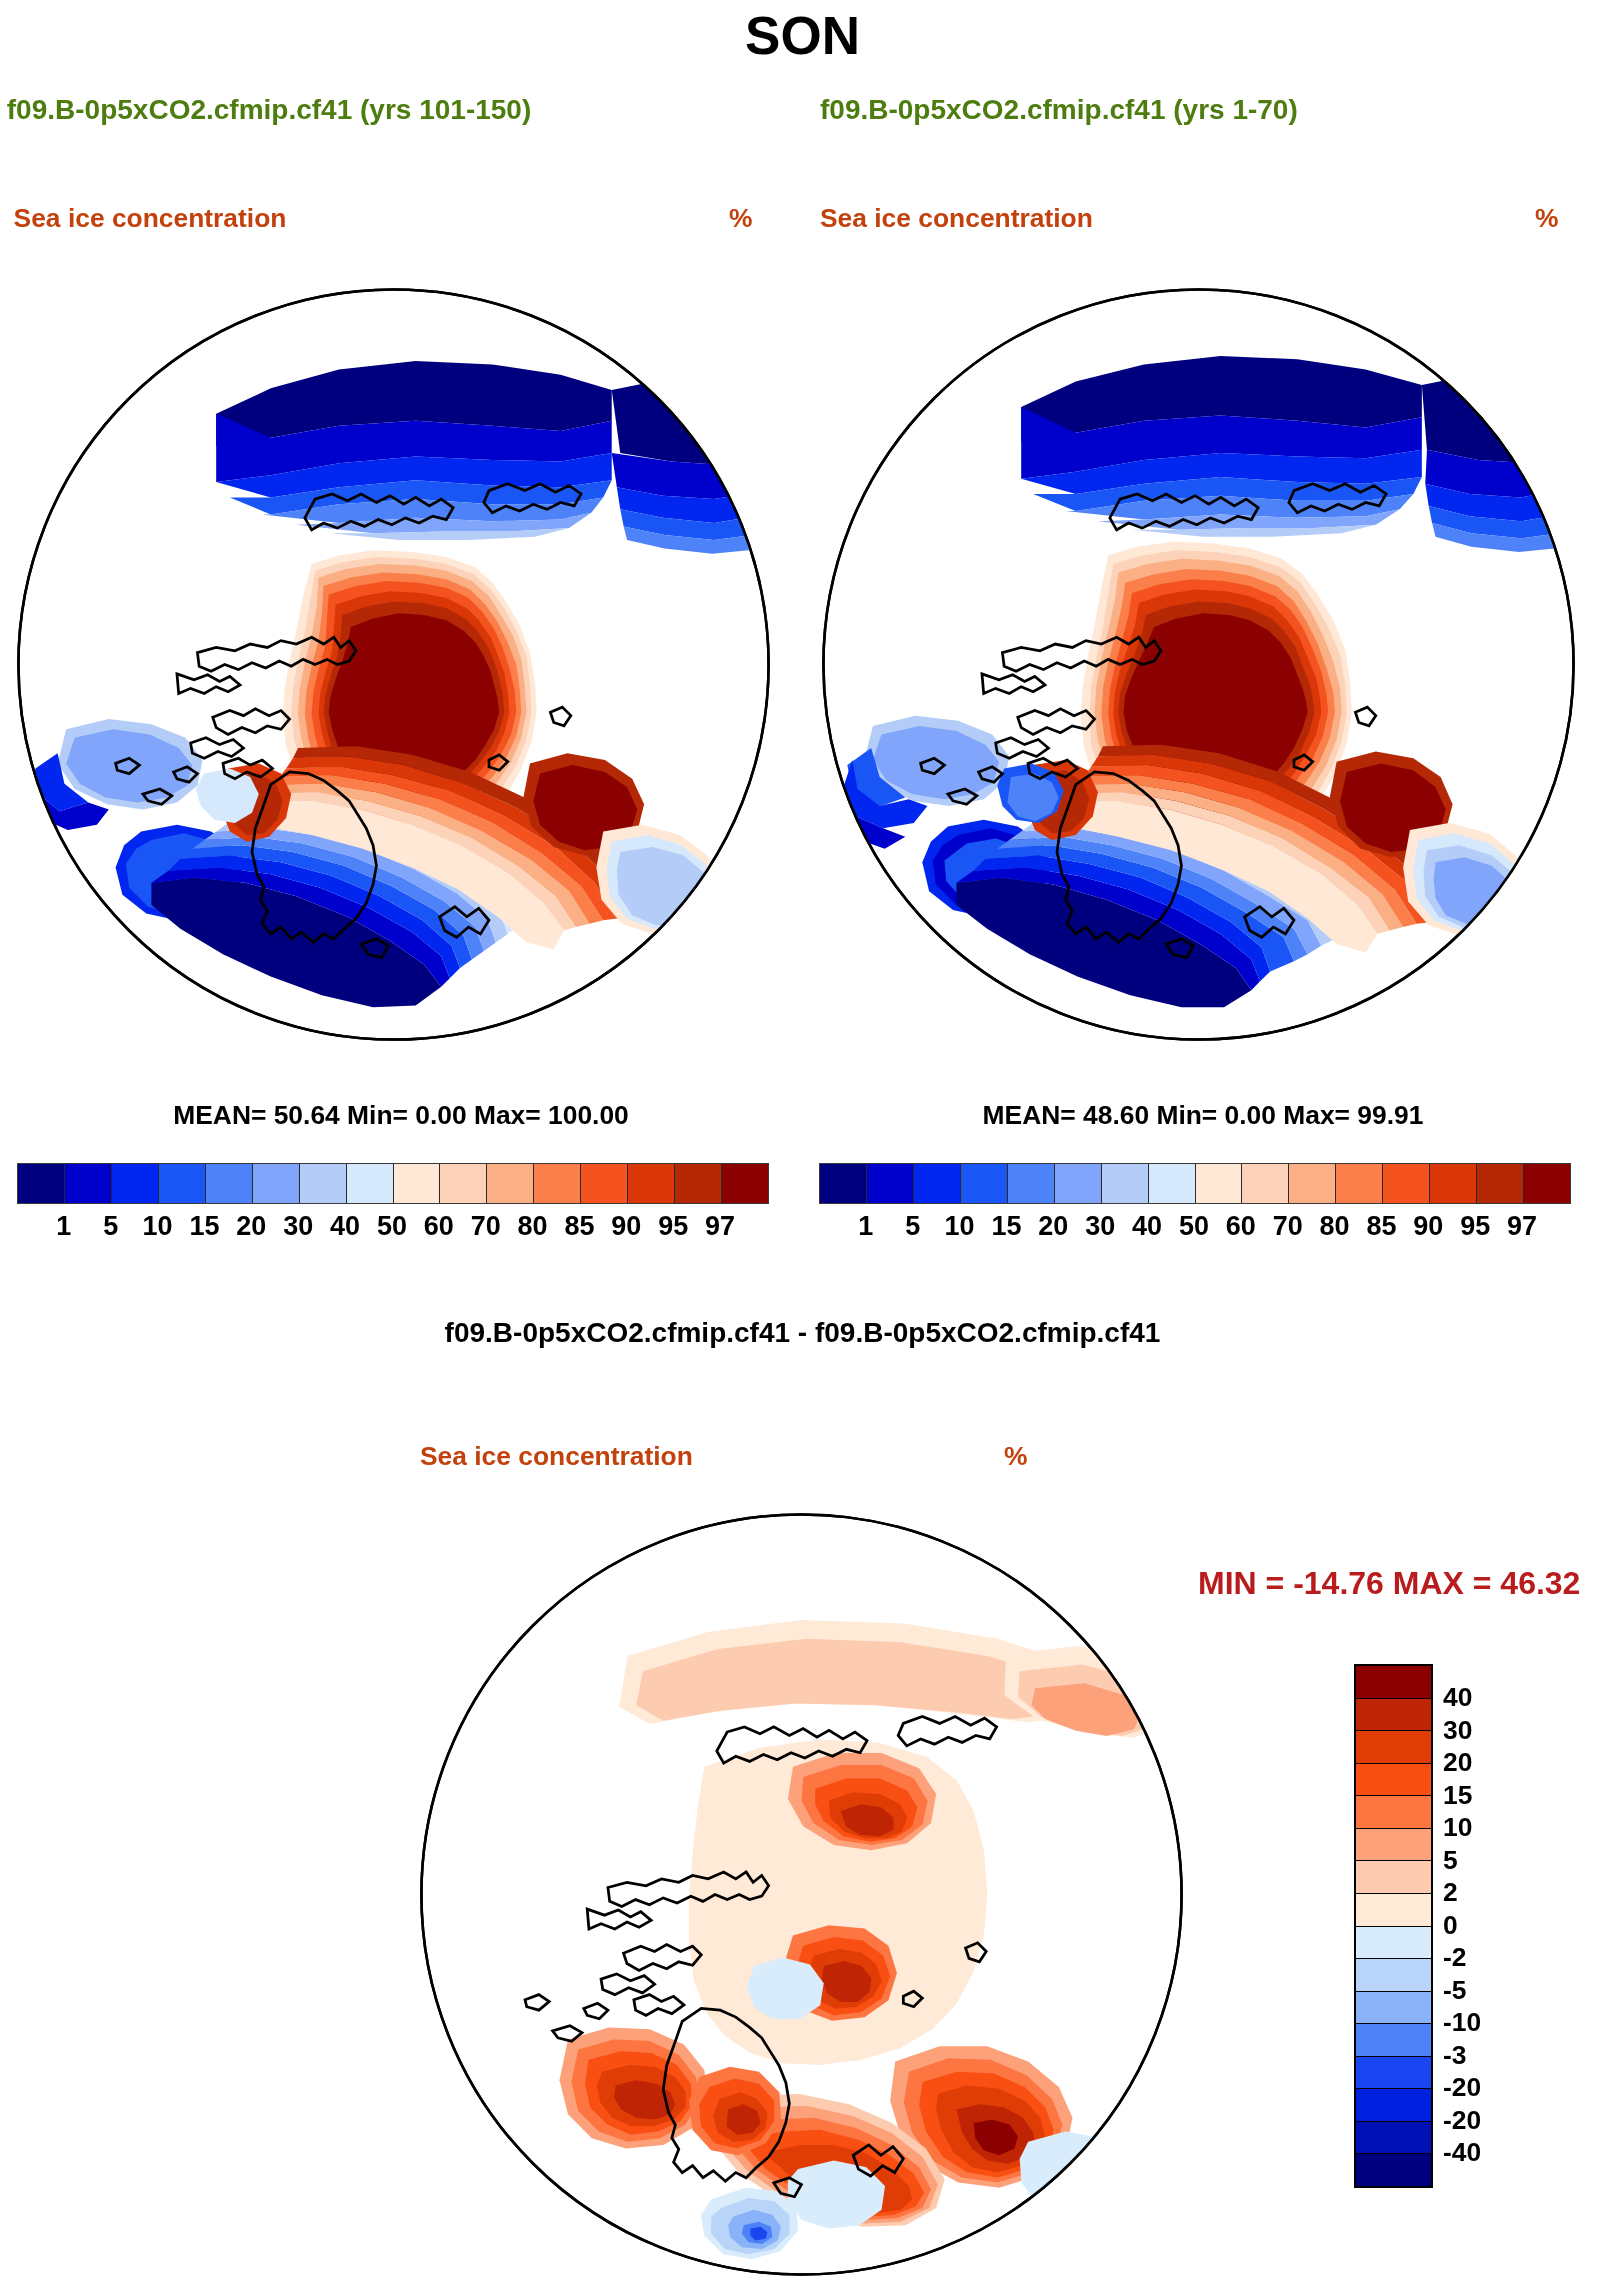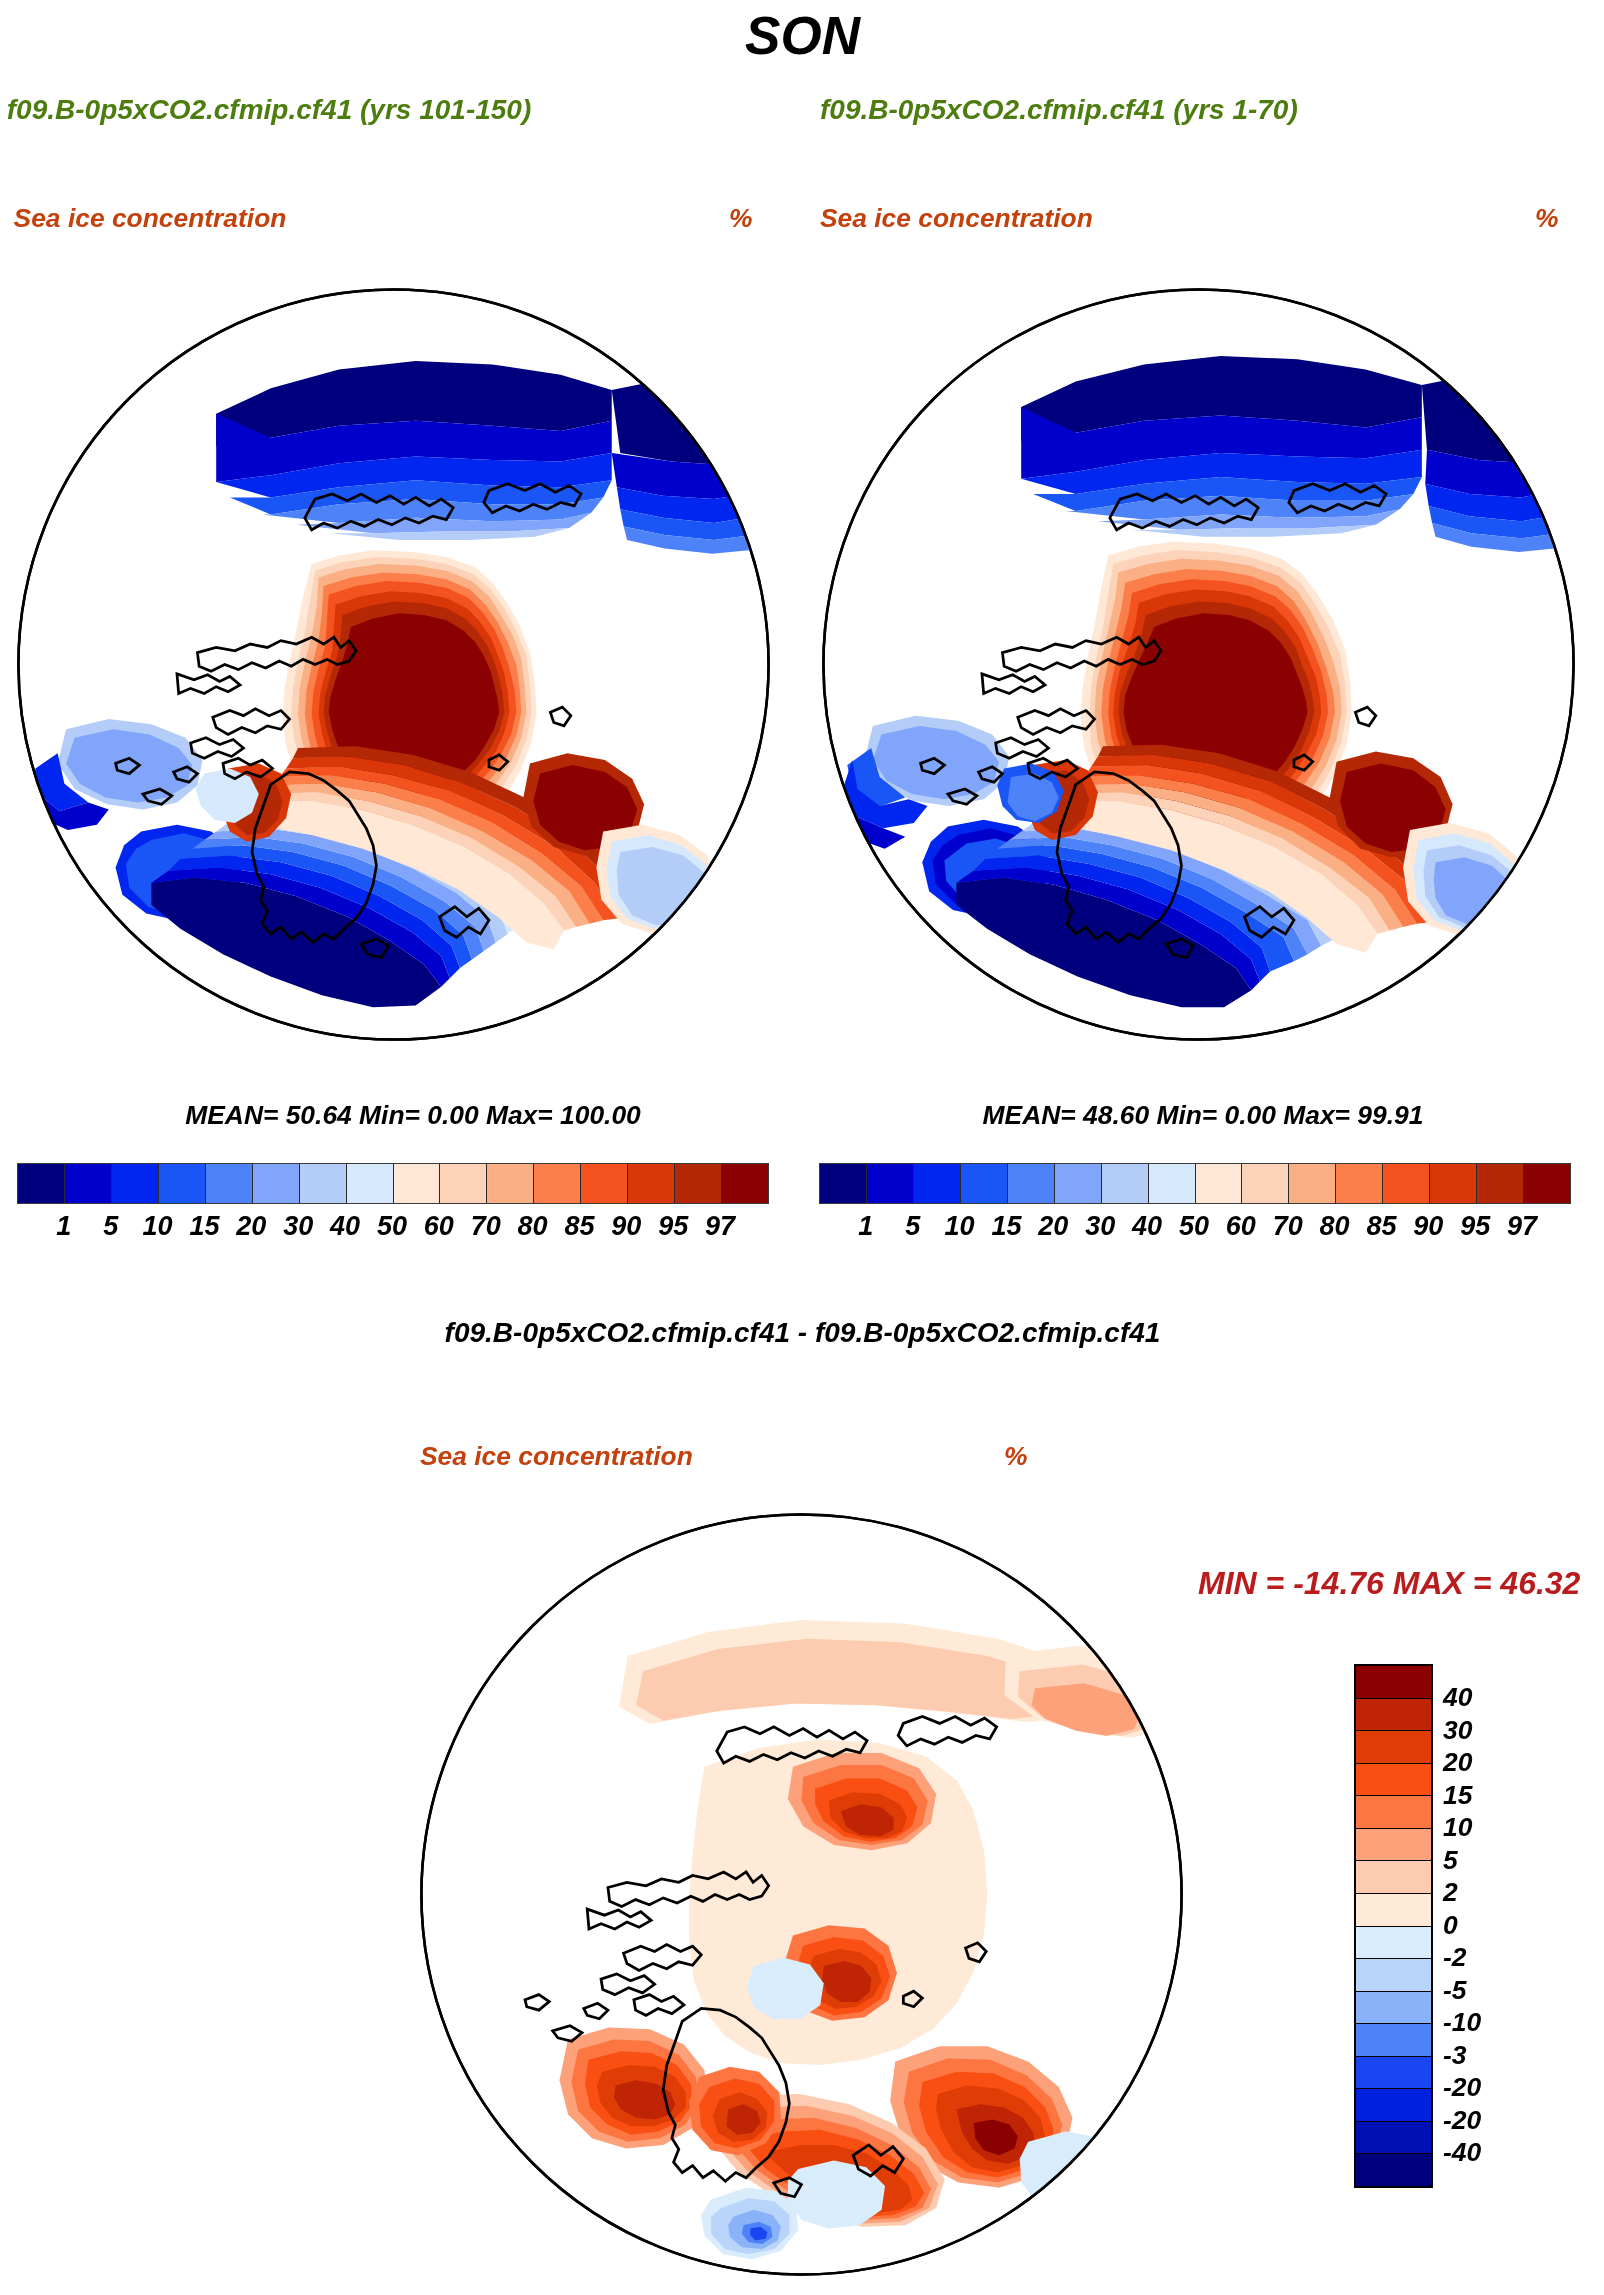--- a/index.html
+++ b/index.html
@@ -7,21 +7,21 @@
     padding: 0;
     background: #ffffff;
   }
   body {
     width: 1605px;
     height: 2295px;
     position: relative;
     font-family: "Liberation Sans", sans-serif;
     overflow: hidden;
   }
-  .abs { position: absolute; font-style: italic; }
+  .abs { position: absolute; }
 
   
   .season-title {
     font-weight: bold;
     font-size: 53px;
     letter-spacing: 0px;
     text-align: center;
     width: 100%;
     top: 5.1px;
     left: 0;
@@ -302,21 +302,21 @@
     </g>
 
     <g clip-path="url(#clipL)" fill="none" stroke="#000000" stroke-width="3.2">
       <use href="#arcticCoast"></use>
     </g>
 
     <circle cx="444" cy="444" r="440" fill="none" stroke="#000000" stroke-width="3"></circle>
   </svg>
 </div>
 
-<div class="abs stat-line" style="left:12px; top:1100px; width:802px;">MEAN=  50.64  Min=   0.00  Max= 100.00</div>
+<div class="abs stat-line" style="left:0px; top:1100px; width:802px;">MEAN=  50.64  Min=   0.00  Max= 100.00</div>
 
 <div class="abs cbar-h" id="cbar-left" style="left:17px; top:1163px; width:750px; height:39px;">
     <div class="cell" style="background: rgb(0, 0, 127);"></div>
     <div class="cell" style="background: rgb(0, 0, 205);"></div>
     <div class="cell" style="background: rgb(0, 38, 240);"></div>
     <div class="cell" style="background: rgb(26, 86, 245);"></div>
     <div class="cell" style="background: rgb(77, 130, 248);"></div>
     <div class="cell" style="background: rgb(128, 165, 250);"></div>
     <div class="cell" style="background: rgb(180, 204, 248);"></div>
     <div class="cell" style="background: rgb(214, 232, 251);"></div>

